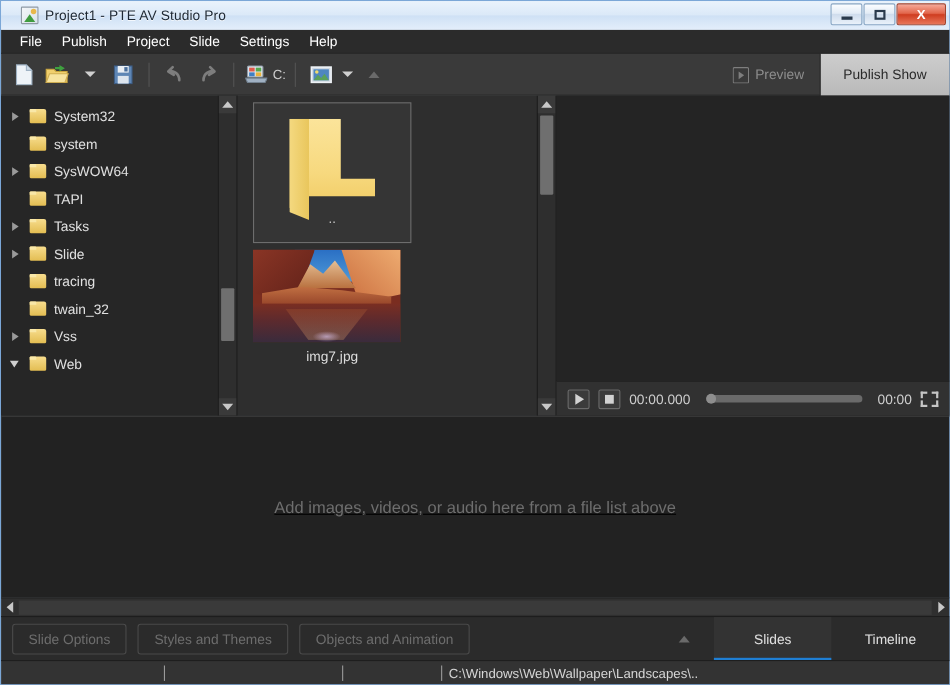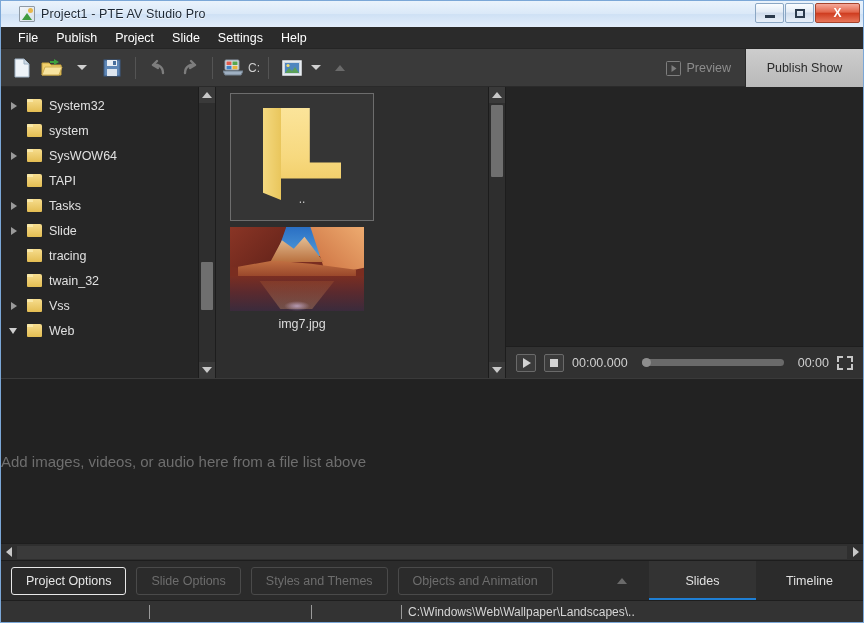--- a/index.html
+++ b/index.html
@@ -281,22 +281,22 @@
     position: absolute; width: 6px; height: 6px; border: 2px solid #c6c6c6;
   }
   .fs-icon span:nth-child(1){left:0;top:0;border-right:none;border-bottom:none;}
   .fs-icon span:nth-child(2){right:0;top:0;border-left:none;border-bottom:none;}
   .fs-icon span:nth-child(3){left:0;bottom:0;border-right:none;border-top:none;}
   .fs-icon span:nth-child(4){right:0;bottom:0;border-left:none;border-top:none;}
 
   
   .dropzone {
     flex: 1; background: #222222;
-    display: flex; align-items: center; 
-    position: relative; border-top: 1px solid #3a3a3a;
+    display: flex; align-items: center; justify-content: center;
+    position: relative; border-top: 1px solid #3a3a3a; text-decoration: underline;
   }
   .dropzone-text { color: #6e6e6e; font-size: 15px; }
   .hsb {
     height: 17px; background: #2f2f2f;
     border-top: 1px solid #1e1e1e;
     display: flex; align-items: center; position: relative; flex: 0 0 auto;
   }
   .hsb .harr { width: 15px; height: 15px; display: flex; align-items: center; justify-content: center; }
   .tri-l { width:0;height:0;border-top:5px solid transparent;border-bottom:5px solid transparent;border-right:6px solid #c8c8c8; }
   .tri-r { width:0;height:0;border-top:5px solid transparent;border-bottom:5px solid transparent;border-left:6px solid #c8c8c8; }
@@ -580,21 +580,20 @@
     <div class="harr">
         <div class="tri-l"></div>
       </div>
     <div class="track"></div>
     <div class="harr">
         <div class="tri-r"></div>
       </div>
   </div>
 
   <div class="bottombar">
-    <div class="bbtn primary">Project Options</div>
     <div class="bbtn disabled">Slide Options</div>
     <div class="bbtn disabled">Styles and Themes</div>
     <div class="bbtn disabled">Objects and Animation</div>
     <div class="collapse-arrow">
       <div class="caret-up-dim"></div>
     </div>
     <div class="tabs">
       <div class="tab active">Slides</div>
       <div class="tab inactive">Timeline</div>
     </div>

